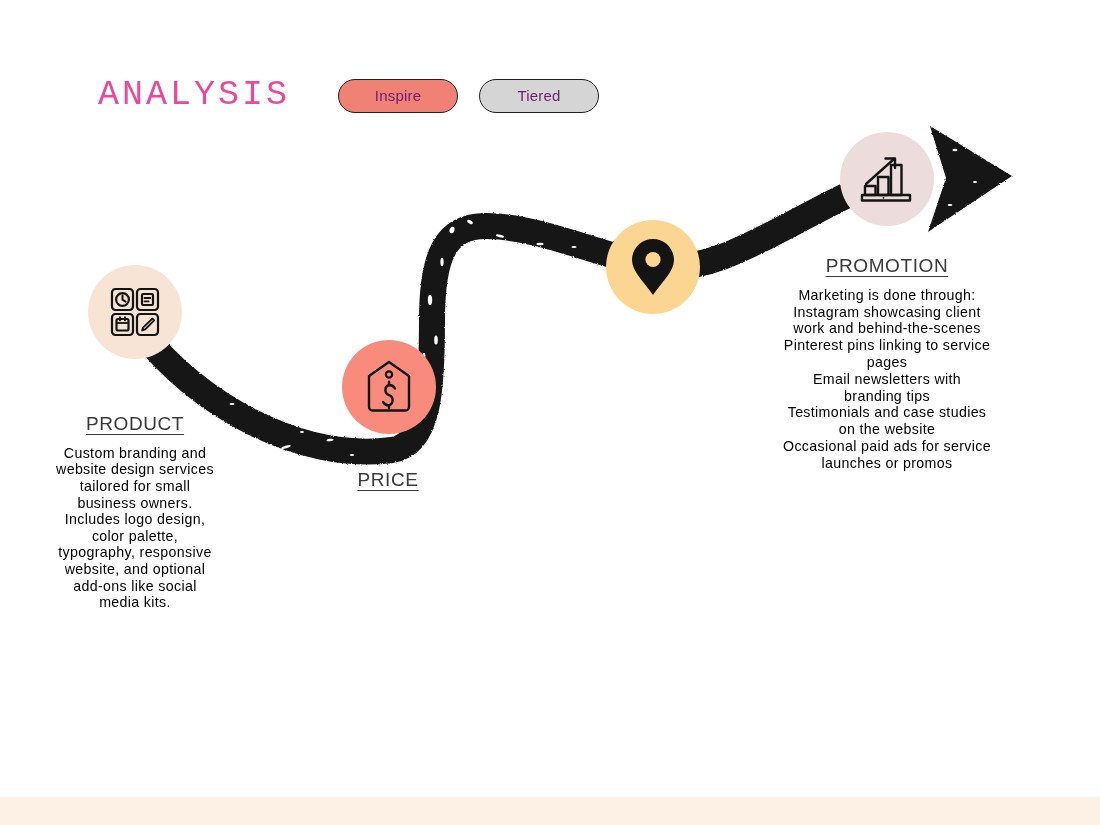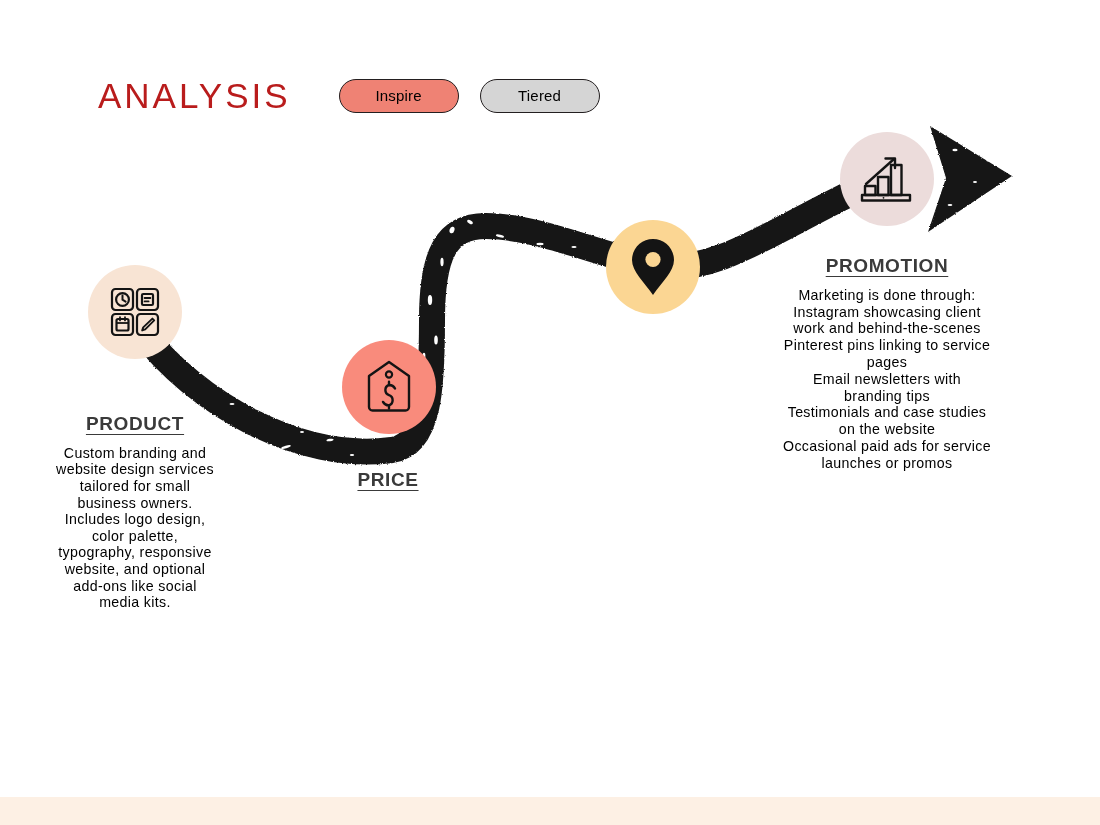--- a/index.html
+++ b/index.html
@@ -26,38 +26,38 @@
   
   #header-row {
     position: absolute;
     left: 98px;
     top: 78px;
     display: flex;
     align-items: center;
     gap: 0px;
   }
   #analysis-title {
-    font-family: Liberation Sans, sans-serif;
+    font-family: Liberation Mono, monospace;
     font-size: 35px;
     letter-spacing: 3.0px;
-    color: #b91c1c;
+    color: #ec4899;
     font-weight: 300;
     line-height: 1;
     white-space: nowrap;
     margin-right: 48px;
   }
   .pill {
     border: 1.6px solid #231f20;
     border-radius: 999px;
     height: 34px;
     display: flex;
     align-items: center;
     justify-content: center;
     font-size: 15px;
-    color: #000000;
+    color: #701a75;
     font-family: "Liberation Sans", sans-serif;
     letter-spacing: 0.2px;
     box-sizing: border-box;
     margin-right: 21px;
     user-select: none;
   }
   #pill-inspire { width: 120px; background: #ef8274; }
   #pill-educate { width: 120px; background: #d5d5d5; }
   #pill-convince { width: 120px; background: #f8e6d5; }
 
@@ -91,21 +91,21 @@
   }
   .block-title {
     font-family: "Liberation Sans", sans-serif;
     font-size: 19px;
     color: #3a3a3a;
     letter-spacing: 0.6px;
     text-decoration: underline;
     text-underline-offset: 4px;
     text-decoration-thickness: 1.4px;
     margin: 0 0 10px 0;
-    font-weight: 700;
+    font-weight: 400;
     line-height: 1.1;
   }
   .block-body {
     font-family: "Liberation Sans", sans-serif;
     font-size: 14.2px;
     line-height: 16.6px;
     color: #000000;
     letter-spacing: 0.35px;
     margin: 0;
   }

